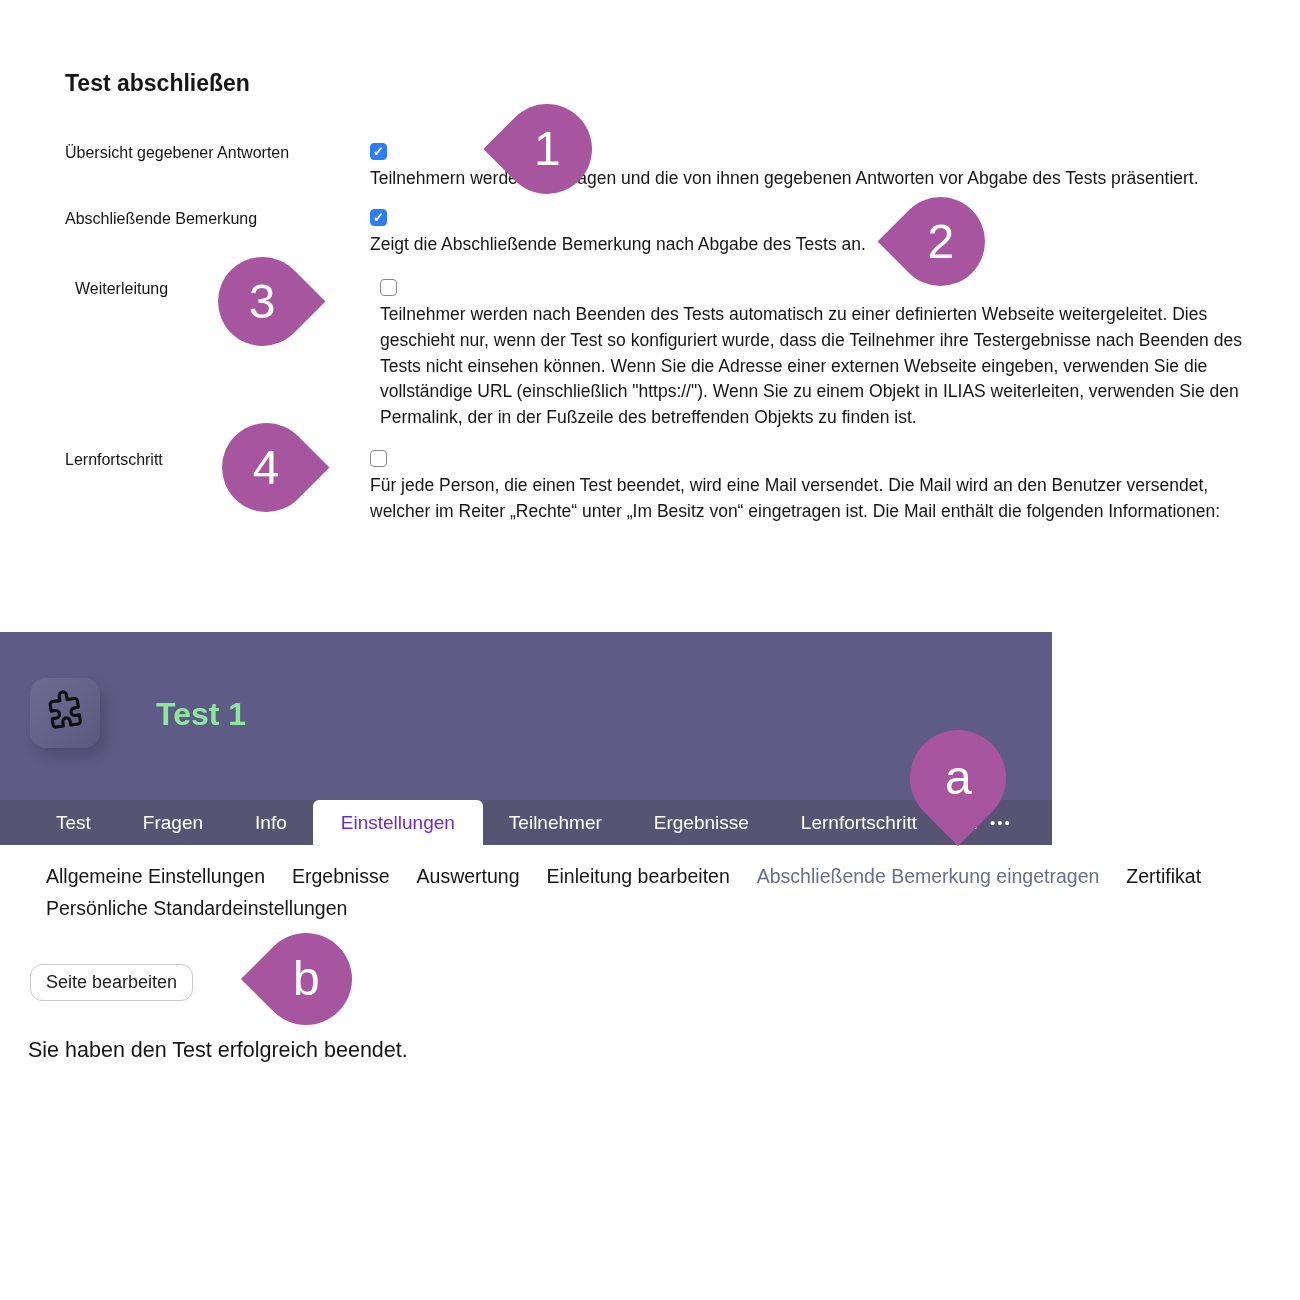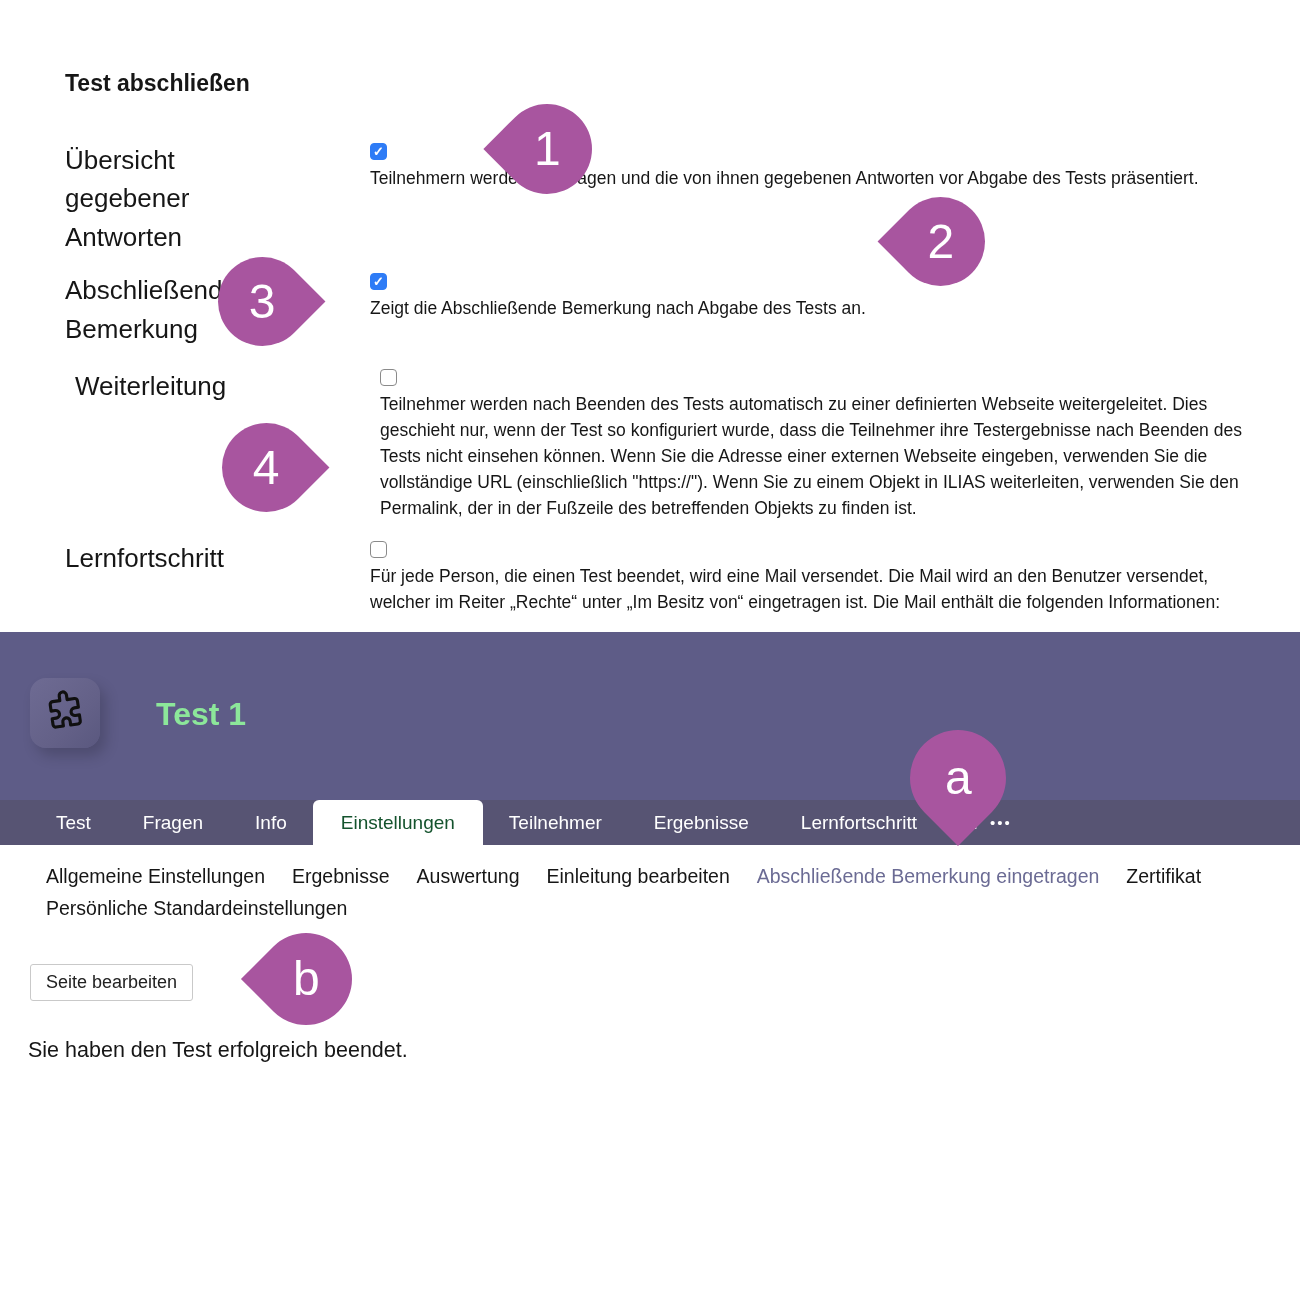--- a/index.html
+++ b/index.html
@@ -18,21 +18,21 @@
 
   .form-row {
     display: grid;
     grid-template-columns: 305px 1fr;
     align-items: start;
   }
   .row-1 { margin-bottom: 15px; }
   .row-2 { margin-bottom: 19px; }
   .row-3 { margin-bottom: 17px; margin-left: 10px; }
   .row-label {
-    font-size: 26px; line-height: 1.48; color: #161616;
+    font-size: 16px; line-height: 1.48; color: #161616;
     padding-right: 70px;
     hyphens: auto; -webkit-hyphens: auto;
   }
   .row-control { padding-top: 2px; }
   .checkbox {
     width: 17px; height: 17px;
     border: 1.5px solid #8a8a8a; border-radius: 4px;
     background: #ffffff;
     display: flex; align-items: center; justify-content: center;
     margin-bottom: 6px;
@@ -45,21 +45,21 @@
   }
   .row-desc {
     font-size: 17.5px; line-height: 1.48; color: #161616;
     max-width: 885px;
     hyphens: auto; -webkit-hyphens: auto;
   }
 
   
   .banner {
     position: absolute; left: 0; top: 632px;
-    width: 1300px; height: 213px;
+    width: 1052px; height: 213px;
     background: #5e5c87;
   }
   .banner-top { height: 168px; display: flex; align-items: center; padding-left: 30px; }
   .obj-icon-tile {
     width: 70px; height: 70px; border-radius: 16px;
     background: linear-gradient(135deg, #6e6b93 0%, #646188 60%, #5a587f 100%);
     box-shadow: 6px 8px 14px rgba(0,0,0,0.18);
     display: flex; align-items: center; justify-content: center;
     margin-top: -6px;
   }
@@ -70,21 +70,21 @@
   .tabbar {
     height: 45px; background: #575473;
     display: flex; align-items: stretch; padding-left: 30px;
     color: #ffffff; font-size: 19px;
   }
   .tab {
     display: flex; align-items: center; padding: 0 26px;
     cursor: pointer; white-space: nowrap;
   }
   .tab.active {
-    background: #ffffff; color: #14532d;
+    background: #ffffff; color: #6d28d9;
     border-radius: 6px 6px 0 0; padding: 0 28px;
   }
   .tab-more { display: flex; align-items: center; gap: 10px; margin-left: 16px; color: #ffffff; }
   .more-ellipsis { font-size: 20px; letter-spacing: 1px; }
   .more-dots { font-size: 15px; letter-spacing: 2px; }
 
   
   .subtabs {
     position: absolute; left: 0; top: 845px; width: 1300px;
     padding: 20px 60px 0 46px;
@@ -93,21 +93,21 @@
   }
   .subtab { cursor: pointer; white-space: nowrap; }
   .subtab.active { color: #6b6b94; }
 
   
   .edit-page-btn {
     position: absolute; left: 30px; top: 964px;
     font-family: "Liberation Sans", sans-serif;
     font-size: 18px; color: #222222;
     background: #ffffff;
-    border: 1px solid #c9c9c9; border-radius: 3px;
+    border: 1px solid #c9c9c9; border-radius: 12px;
     padding: 7px 15px; cursor: pointer;
   }
   .content-text {
     position: absolute; left: 28px; top: 1038px;
     font-size: 21.5px; color: #161616;
   }
 
   
   .marker {
     position: absolute;

